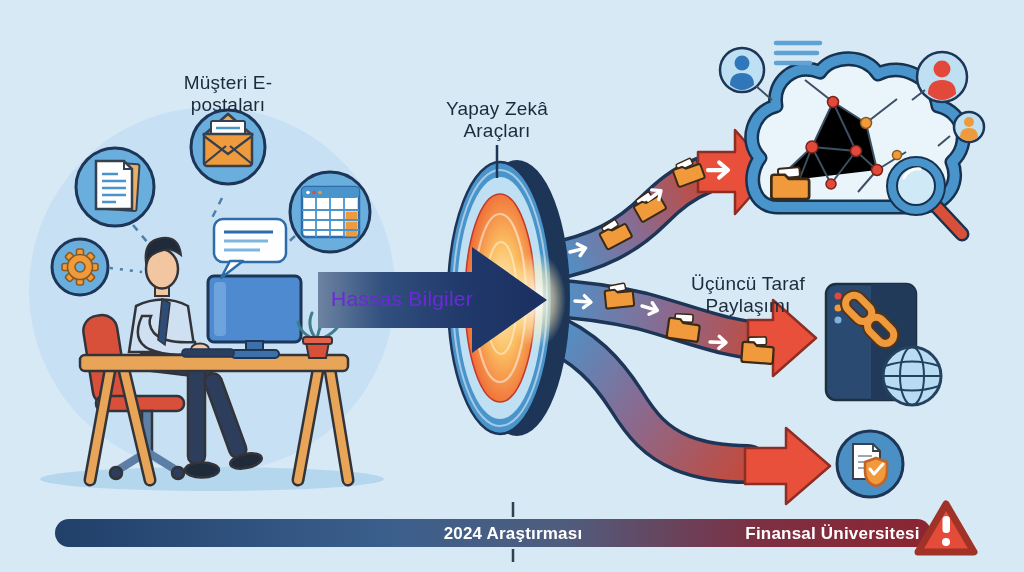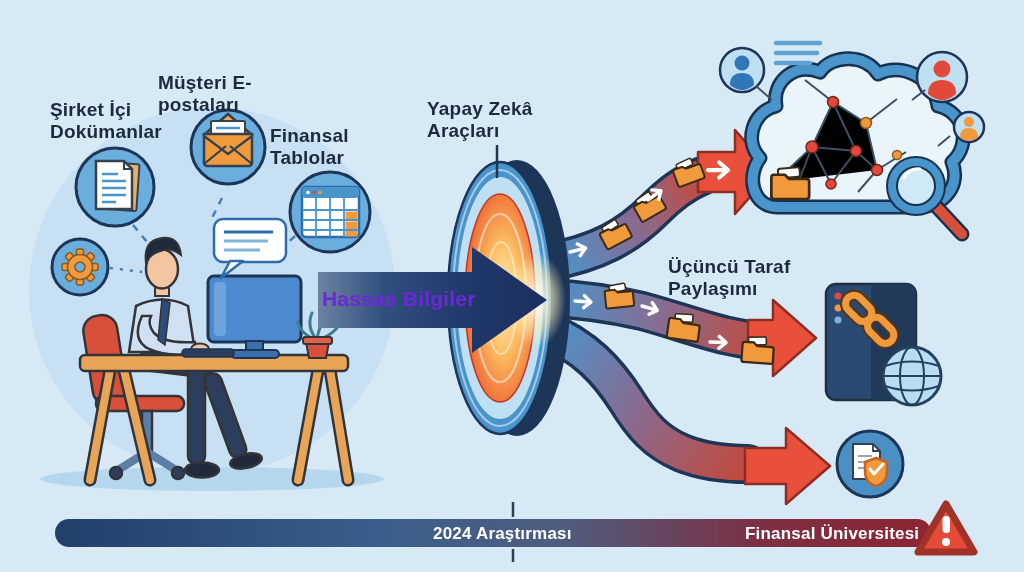--- a/index.html
+++ b/index.html
@@ -2,26 +2,26 @@
 <html><head>
 <meta charset="utf-8">
 <style>
   html,body{margin:0;padding:0;}
   #stage{
     position:relative;width:1024px;height:572px;overflow:hidden;
     background:#d8e9f6;font-family:"Liberation Sans",sans-serif;
   }
   #art{position:absolute;left:0;top:0;}
   .label{
-    position:absolute;font-weight:700;color:#1c2a3a;
+    position:absolute;font-weight:400;color:#1c2a3a;text-align:center;
     line-height:1.18;font-size:19px;letter-spacing:.2px;
   }
   .label.white{color:#6d28d9;}
   .bar-label{
-    position:absolute;font-weight:700;color:#ffffff;
+    position:absolute;font-weight:700;color:#ffffff;text-align:center;
     font-size:17px;letter-spacing:.2px;
   }
 </style>
 </head>
 <body>
 
 <div id="stage">
 
 <svg id="art" width="1024" height="572" viewBox="0 0 1024 572">
   <defs>
@@ -311,22 +311,20 @@
 
   <path d="M513,502 V517 M513,549 V562" stroke="#2e3f52" stroke-width="2.5"></path>
   <rect x="55" y="519" width="876" height="28" rx="14" fill="url(#gradBar)"></rect>
   <g>
     <path d="M946,504 L974,552 L918,552 Z" fill="#e44b38" stroke="#a03227" stroke-width="7" stroke-linejoin="round"></path>
     <rect x="942.5" y="516" width="7.5" height="17" rx="3.5" fill="#ffffff"></rect>
     <circle cx="946" cy="542" r="4" fill="#ffffff"></circle>
   </g>
 </svg>
 
-<div class="label" style="left:50px;top:99px;width:146px;">Şirket İçi Dokümanlar</div>
 <div class="label" style="left:158px;top:72px;width:140px;">Müşteri E-postaları</div>
-<div class="label" style="left:270px;top:125px;width:120px;">Finansal Tablolar</div>
 <div class="label" style="left:427px;top:98px;width:140px;">Yapay Zekâ Araçları</div>
 <div class="label white" style="left:322px;top:287px;width:160px;font-size:21px;">Hassas Bilgiler</div>
-<div class="label" style="left:668px;top:256px;width:160px;">Üçüncü Taraf Paylaşımı</div>
+<div class="label" style="left:668px;top:273px;width:160px;">Üçüncü Taraf Paylaşımı</div>
 <div class="bar-label" style="left:433px;top:524px;width:160px;">2024 Araştırması</div>
 <div class="bar-label" style="left:745px;top:524px;width:175px;">Finansal Üniversitesi</div>
 
 </div>
 
 </body></html>

